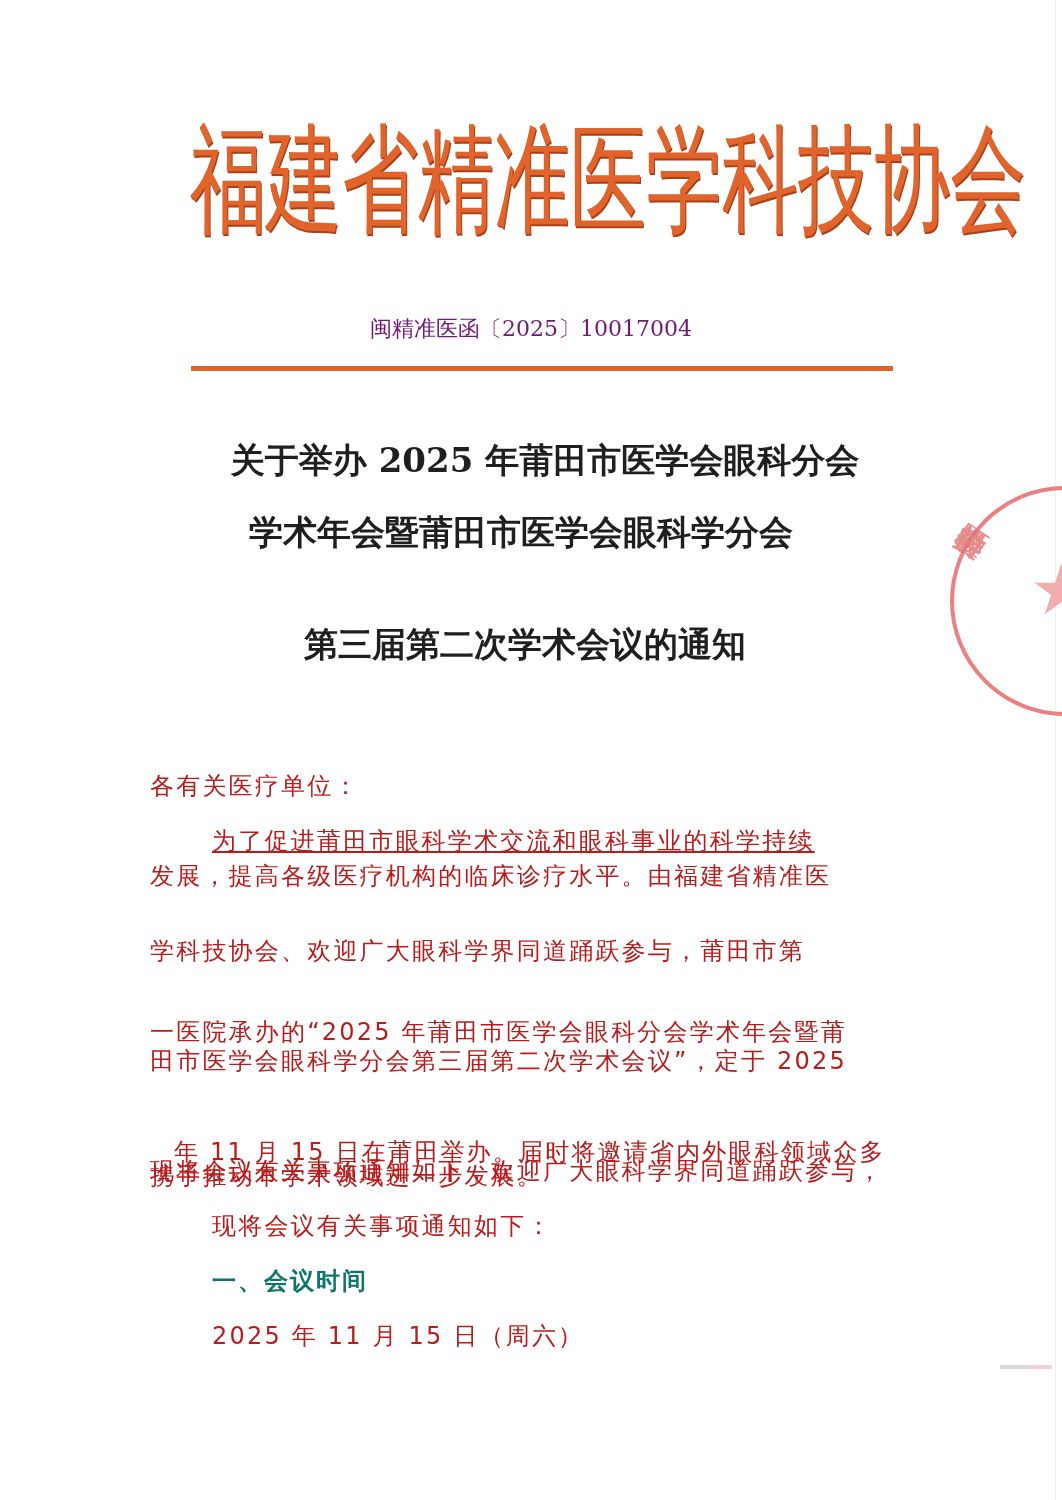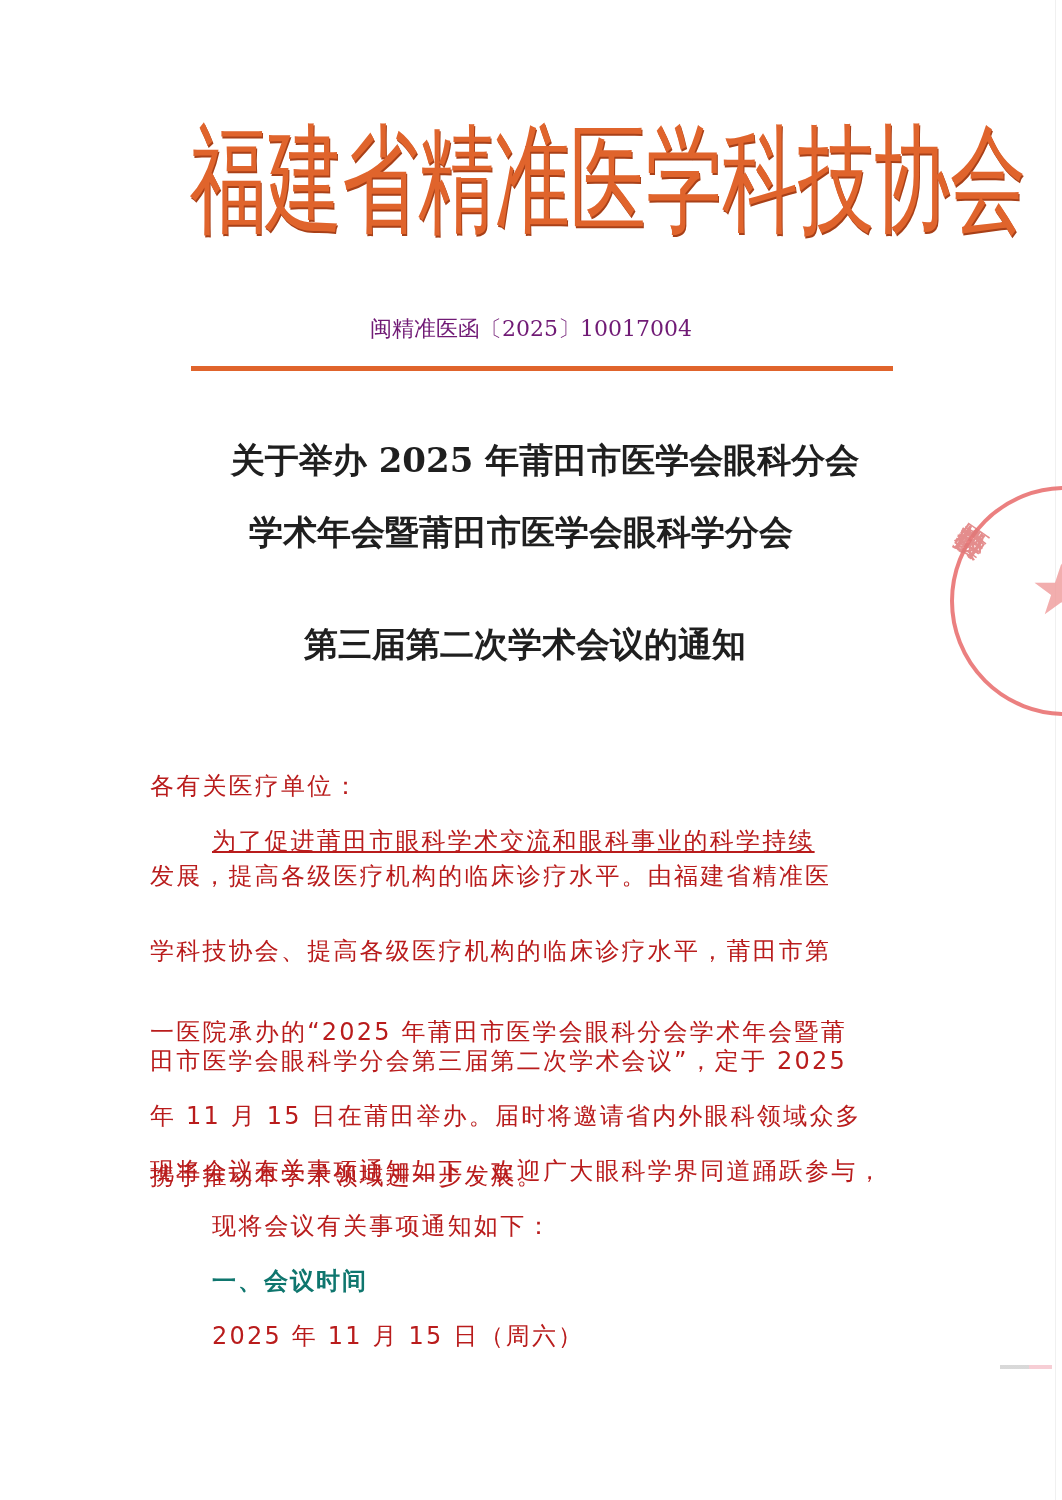--- a/index.html
+++ b/index.html
@@ -74,21 +74,21 @@
       font-family: "DejaVu Sans", "Liberation Sans", sans-serif;
       letter-spacing: 2.2px;
       white-space: nowrap;
     }
     .salutation { top: 770px; }
     .l1 { top: 825px; left: 212px; text-decoration: underline; }
     .l2 { top: 848px; margin-top: 12px; }
     .l3 { top: 935px; }
     .l4 { top: 990px; margin-top: 26px; }
     .l5 { top: 1045px; }
-    .l6 { top: 1100px; }
+    .l6 { top: 1136px; margin-left: 24px; }
     .l7 { top: 1155px; }
     .l8 { top: 1210px; left: 212px; font-family: Liberation Mono, monospace; }
     .section-heading {
       position: absolute;
       left: 212px;
       top: 1265px;
       font-size: 24px;
       font-weight: bold;
       color: #0f766e;
       letter-spacing: 2px;
@@ -163,21 +163,21 @@
 <div class="title-line title-3">第三届第二次学术会议的通知</div>
 
 <div class="seal"></div>
 <div class="seal-text">医学科技协会</div>
 <div class="seal-star">★</div>
 
 <div class="body-text salutation">各有关医疗单位：</div>
 
 <div class="body-text l1">为了促进莆田市眼科学术交流和眼科事业的科学持续</div>
 <div class="body-text l2">发展，提高各级医疗机构的临床诊疗水平。由福建省精准医</div>
-<div class="body-text l3">学科技协会、提高各级医疗机构的临床诊疗水平，莆田市第</div>
+<div class="body-text l3">学科技协会、欢迎广大眼科学界同道踊跃参与，莆田市第</div>
 <div class="body-text l4">一医院承办的“2025 年莆田市医学会眼科分会学术年会暨莆</div>
 <div class="body-text l5">田市医学会眼科学分会第三届第二次学术会议”，定于 2025</div>
 <div class="body-text l6">年 11 月 15 日在莆田举办。届时将邀请省内外眼科领域众多</div>
 <div class="body-text l7">现将会议有关事项通知如下，欢迎广大眼科学界同道踊跃参与，</div>
 <div class="body-text" style="top:1155px;"></div>
 
 <div class="body-text" style="top:1160px;">携手推动本学术领域进一步发展。</div>
 
 <div class="body-text l8">现将会议有关事项通知如下：</div>
 

